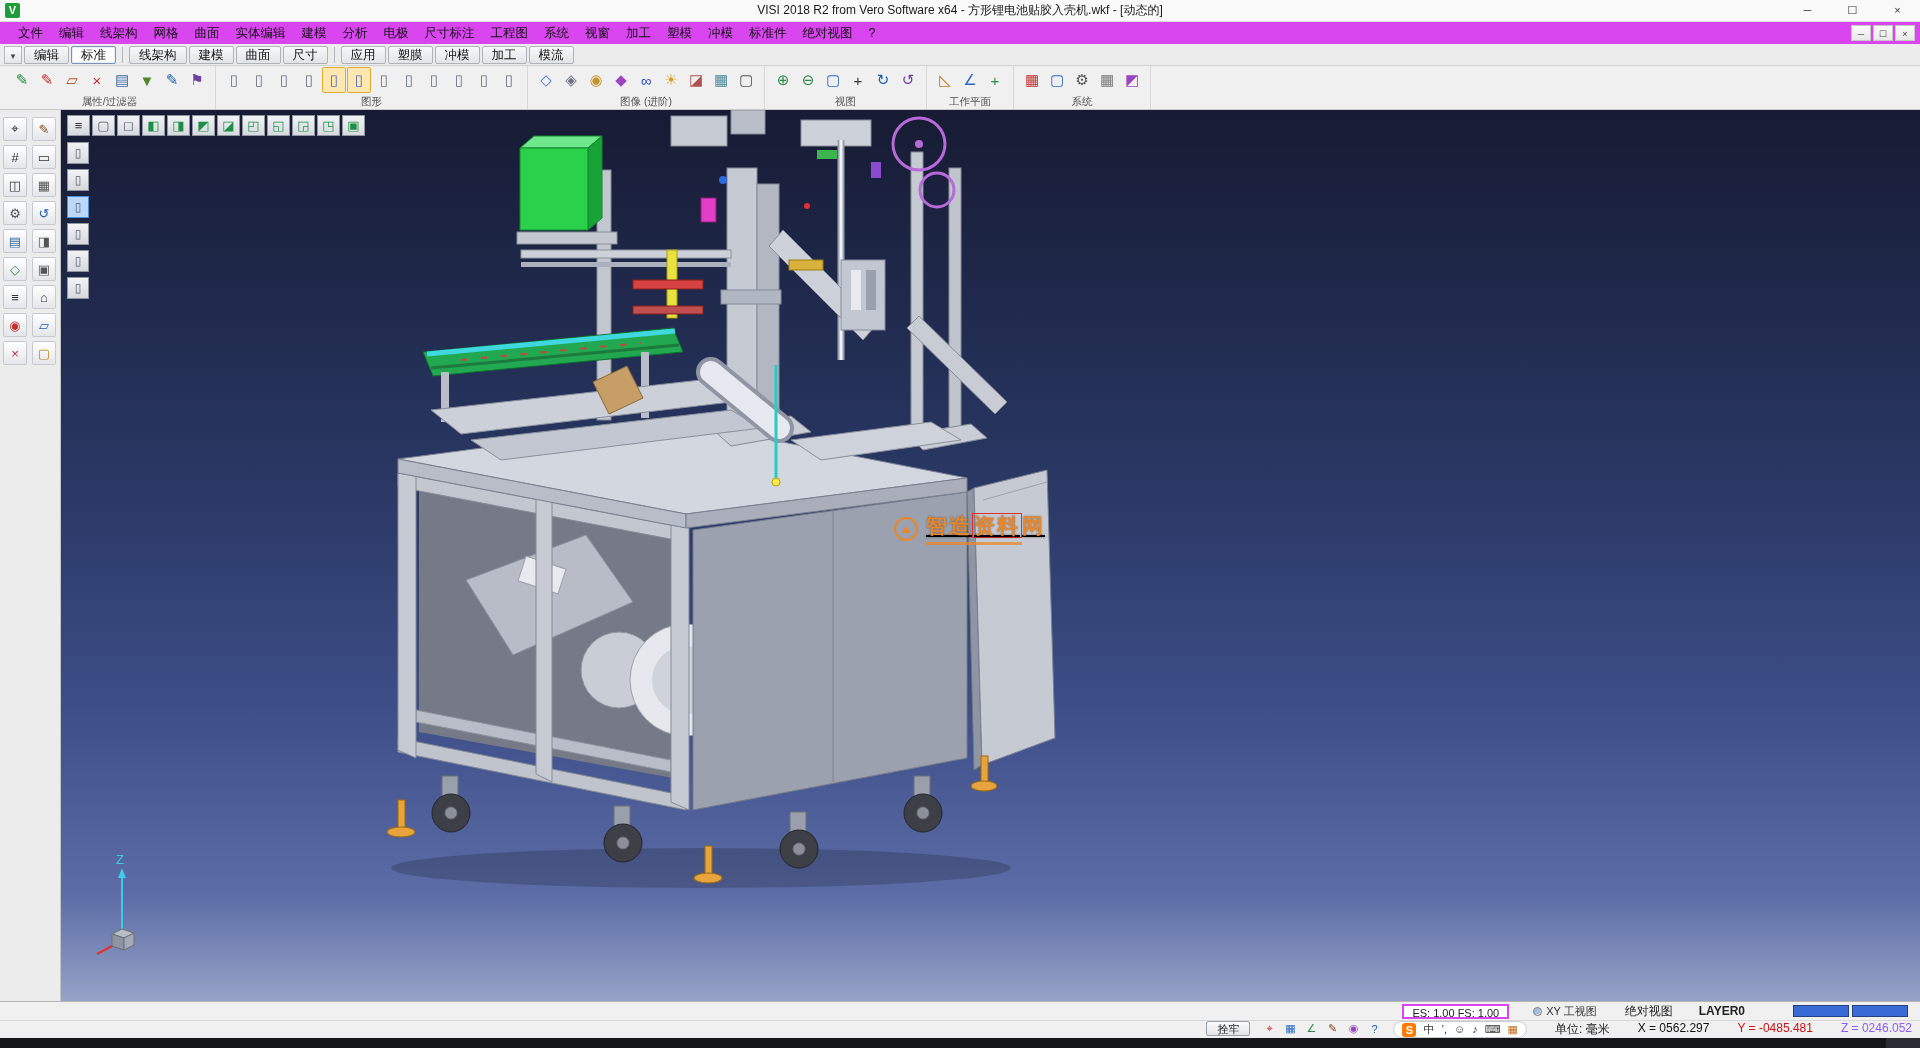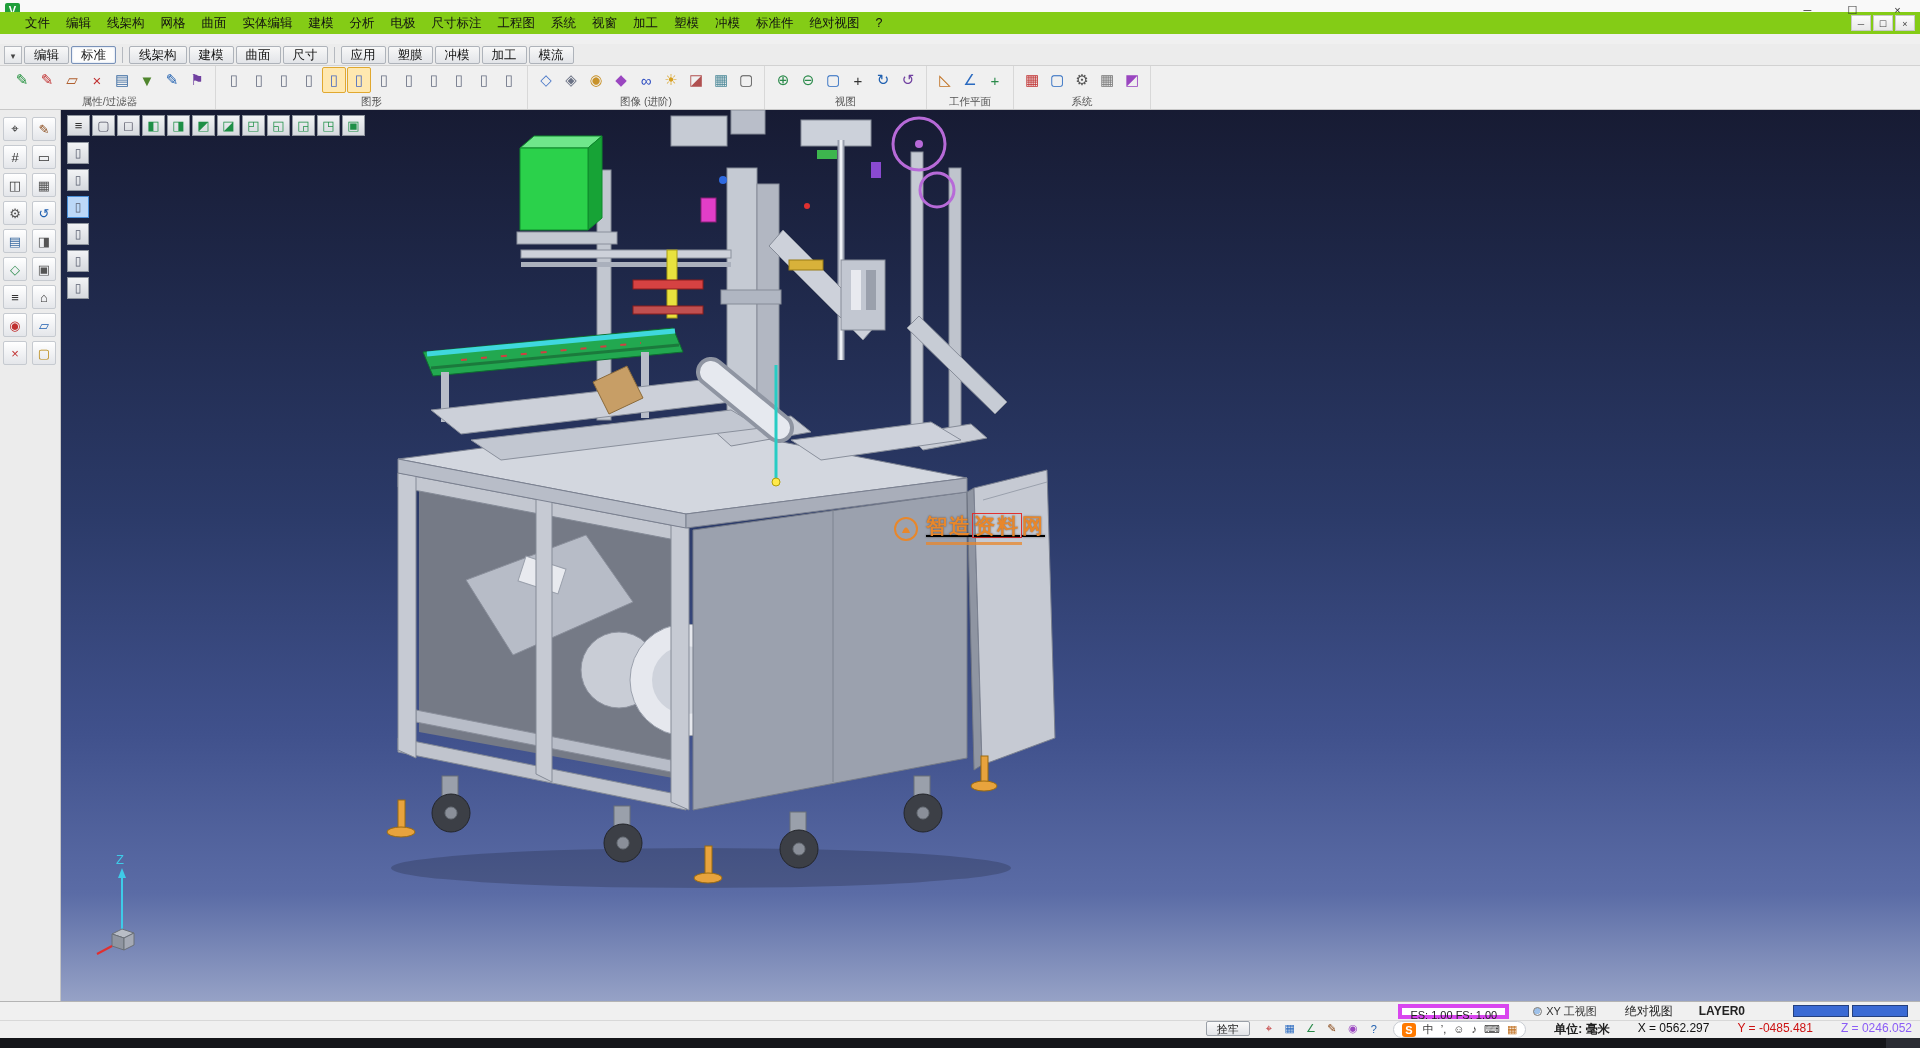--- a/index.html
+++ b/index.html
@@ -10,22 +10,22 @@
   
   .titlebar { position:absolute; top:0; left:0; right:0; height:22px;
     background:#f9f9f9; border-bottom:1px solid #dcdcdc; display:flex; align-items:center; }
   .app-icon { width:15px; height:15px; margin-left:5px; background:#1f9d3a; color:#fff;
     font-size:11px; font-weight:bold; text-align:center; line-height:15px; border-radius:2px; }
   .title-text { position:absolute; left:0; right:0; text-align:center; font-size:12px; color:#1a1a1a; }
   .win-controls { margin-left:auto; display:flex; z-index:2; }
   .win-btn { width:45px; height:21px; line-height:21px; text-align:center; font-size:11px; color:#333; }
 
   
-  .menubar { position:absolute; top:12px; left:0; right:0; height:22px; background:#84cc16;
-    display:flex; align-items:center; padding-left:17px; }
+  .menubar { position:absolute; top:22px; left:0; right:0; height:22px; background:#d946ef;
+    display:flex; align-items:center; padding-left:10px; }
   .menu-item { font-size:12.5px; color:#111; padding:0 8px; line-height:22px; }
   .mdi-controls { margin-left:auto; display:flex; gap:2px; margin-right:5px; }
   .mdi-btn { width:20px; height:16px; line-height:16px; text-align:center; font-size:9px;
     color:#444; border:1px solid #c8c8c8; background:linear-gradient(#fcfcfc,#e8e8e8); }
 
   
   .tabbar { position:absolute; top:44px; left:0; right:0; height:22px; background:#ececec;
     border-bottom:1px solid #d2d2d2; display:flex; align-items:center; padding-left:4px; gap:2px; }
   .tab-dd { width:18px; height:18px; font-size:9px; color:#444; text-align:center; line-height:18px;
     border:1px solid #b5b9bf; background:linear-gradient(#fbfbfb,#e4e6e9); }
@@ -71,53 +71,54 @@
   .wm-col { display:flex; flex-direction:column; }
   .wm-bar { width:96px; height:3px; background:#e8872b; opacity:.75; margin-top:2px; }
 
   .axis-triad { position:absolute; left:28px; top:740px; }
 
   
   .status { position:absolute; left:0; top:1001px; width:100%; height:37px; background:#f0f0f0;
     border-top:1px solid #b4b4b4; font-size:12px; color:#222; }
   .srow1 { height:19px; display:flex; align-items:center; padding:0 8px; border-bottom:1px solid #d8d8d8; }
   .srow2 { height:17px; display:flex; align-items:flex-start; padding:0 8px; }
-  .scale-box { margin-left:auto; background:#fff; border:4px solid #d946ef; padding:0 8px;
+  .scale-box { margin-left:auto; background:#fff; border:2px solid #d946ef; padding:0 8px;
     font-size:11px; height:15px; line-height:14px; }
   .wp-ind { margin-left:24px; font-size:11px; color:#333; display:flex; align-items:center; gap:4px; }
   .wp-radio { width:9px; height:9px; border:1px solid #777; border-radius:50%;
     background:radial-gradient(circle at 45% 45%, #9fc2ea 0 3px, #eee 3px); display:inline-block; }
   .viewmode { margin-left:28px; }
   .layer { margin-left:26px; font-weight:bold; }
   .swatches { margin-left:48px; display:flex; gap:3px; margin-right:4px; }
   .swatch { width:56px; height:12px; background:#3a6ad4; border:1px solid #24407e; }
   .msg-field { flex:1; }
   .lockbtn { border:1px solid #9aa0a8; background:linear-gradient(#fafafa,#e2e4e8);
     padding:0 10px; height:15px; line-height:14px; font-size:11px; border-radius:2px; }
   .sicons { display:flex; gap:3px; margin-left:10px; }
   .sicon { width:18px; height:15px; display:flex; align-items:center; justify-content:center; font-size:11px; }
   .ime { display:flex; align-items:center; gap:7px; background:#fff; border:1px solid #c8ccd2;
     border-radius:9px; padding:0 8px; height:17px; margin-left:10px; }
   .ime-item { font-size:11px; color:#333; line-height:15px; }
   .ime-item[data-name="sogou-logo"] { border-radius:3px; width:14px; height:14px; text-align:center;
     font-weight:bold; font-size:11px; line-height:14px; }
-  .units { margin-left:28px;font-weight:bold; }
+  .units { margin-left:28px; }
   .coord { margin-left:28px; font-size:12px; }
   .coord-x { color:#111; } .coord-y { color:#cc1111; } .coord-z { color:#8b5cf6; }
 
   .taskbar { position:absolute; left:0; top:1038px; width:100%; height:10px; background:#15161a; }
   .taskbar-sliver { position:absolute; right:0; top:0; width:34px; height:10px; background:#2a2c33; }
 </style>
 </head>
 <body>
 
 <div class="root" data-name="application-window">
 
   <div class="titlebar" data-name="title-bar">
     <div class="app-icon" data-name="app-logo-icon">V</div>
+    <div class="title-text" data-name="window-title">VISI 2018 R2 from Vero Software x64 - 方形锂电池贴胶入壳机.wkf - [动态的]</div>
     <div class="win-controls" data-name="window-controls">
       <div class="win-btn" data-name="minimize-button">─</div>
       <div class="win-btn" data-name="maximize-button">☐</div>
       <div class="win-btn" data-name="close-button">×</div>
     </div>
   </div>
 
   <div class="menubar" data-name="menu-bar">
     <span style="display:flex" data-name="menu-items">
         <span class="menu-item" data-name="menu-file">文件</span>

